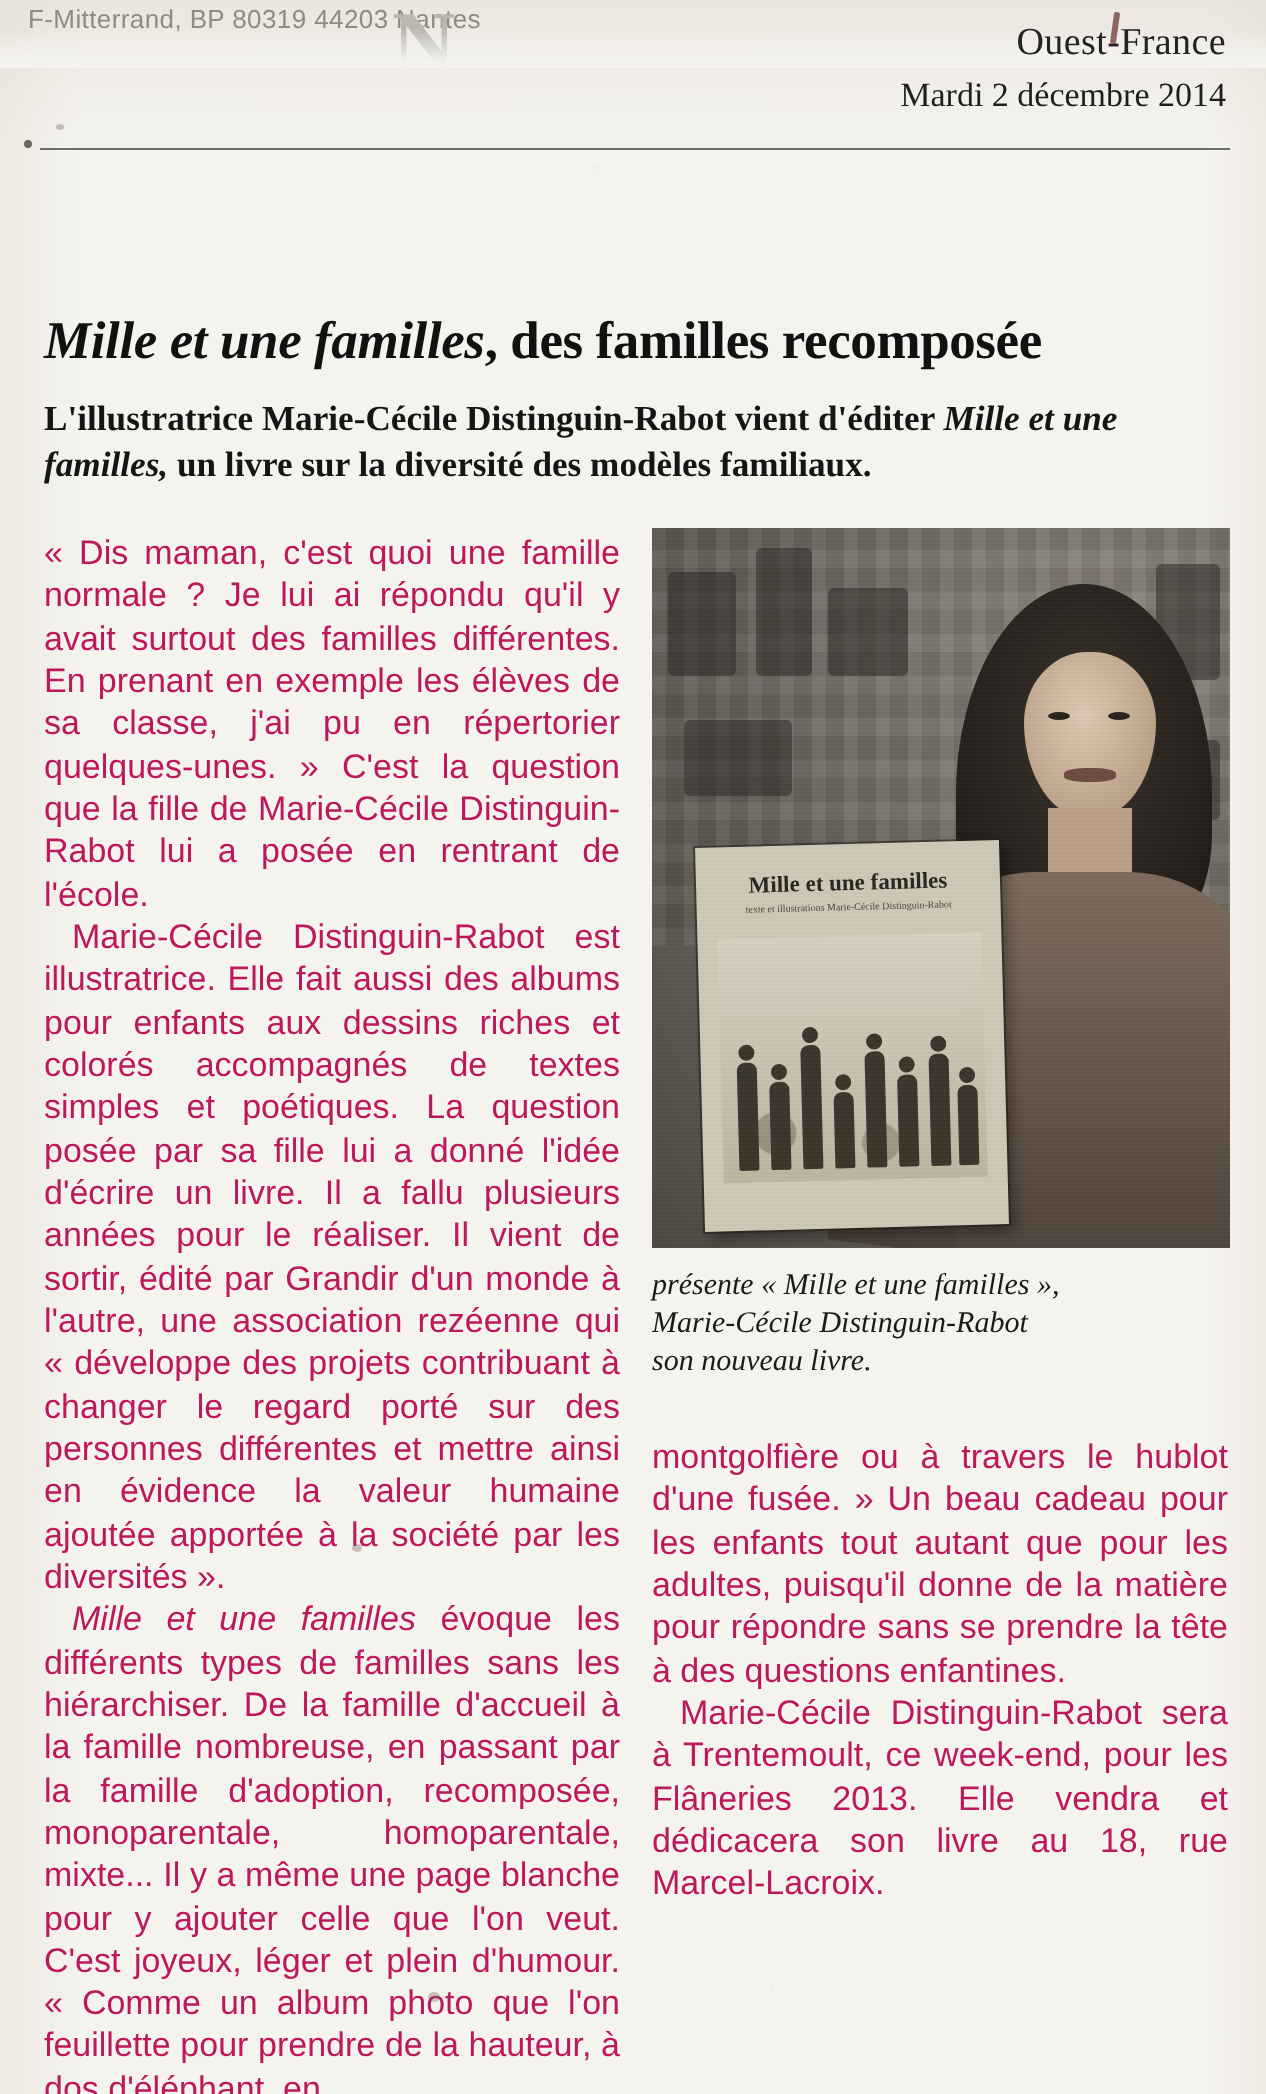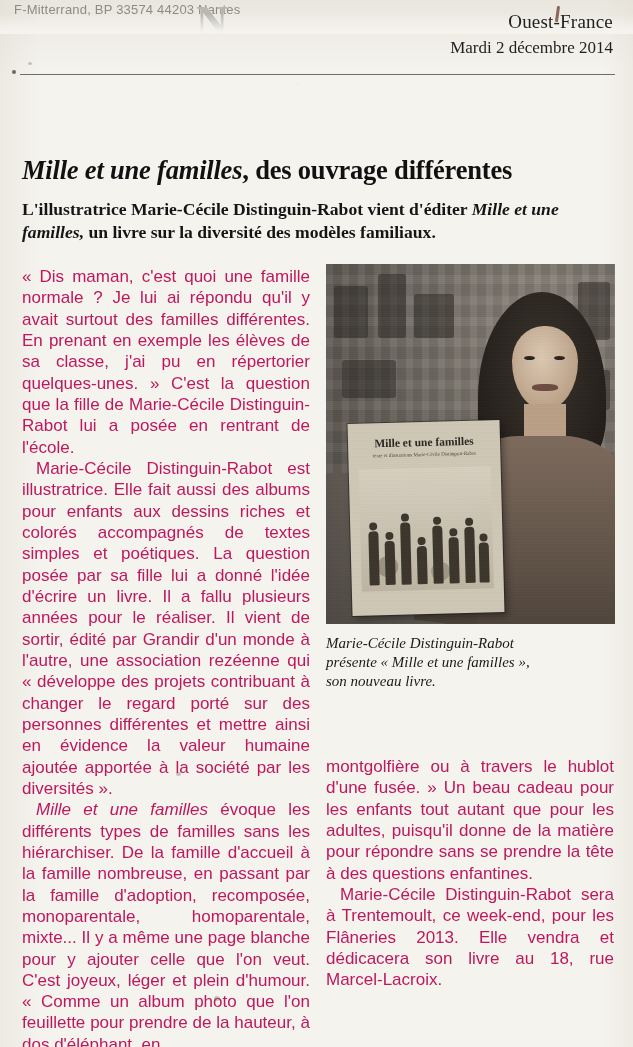--- a/index.html
+++ b/index.html
@@ -171,21 +171,21 @@
   .col p + p { text-indent: 14px; }
   .col .it { font-style: italic; }
   .col-left {
     left: 22px;
     width: 288px;
     top: 266px;
   }
   .col-right-lower {
     left: 326px;
     width: 288px;
-    top: 756px;
+    top: 718px;
   }
 
   
   .photo {
     position: absolute;
     left: 326px;
     top: 264px;
     width: 289px;
     height: 360px;
     overflow: hidden;
@@ -339,37 +339,37 @@
   }
 </style>
 </head>
 <body>
 
 <div class="paper"></div>
 
 <div class="page">
 
   <div class="bleed-strip">
-    <div class="bleed-text">F-Mitterrand, BP 33574 44203 Nantes</div>
+    <div class="bleed-text">F-Mitterrand, BP 80319 44203 Nantes</div>
     <div class="bleed-big">N</div>
     <div class="bleed-fade"></div>
   </div>
 
   <div class="masthead">
     <div class="brand">
       <span>Ouest-France</span>
       <span class="brand-mark"></span>
     </div>
     <div class="date">Mardi 2 décembre 2014</div>
   </div>
   <div class="rule"></div>
   <div class="dot-left"></div>
 
   <div class="headline">
-    <span class="it">Mille et une familles</span><span>, des ouvrage différentes</span>
+    <span class="it">Mille et une familles</span><span>, des familles recomposée</span>
   </div>
 
   <div class="standfirst">
     <span>L'illustratrice Marie-Cécile Distinguin-Rabot vient d'éditer </span><span class="it">Mille et une familles,</span><span> un livre sur la diversité des modèles familiaux.</span>
   </div>
 
   <div class="col col-left">
     <p>« Dis maman, c'est quoi une famille normale ? Je lui ai répondu qu'il y avait surtout des familles différentes. En prenant en exemple les élèves de sa classe, j'ai pu en répertorier quelques-unes. » C'est la question que la fille de Marie-Cécile Distinguin-Rabot lui a posée en rentrant de l'école.</p>
     <p>Marie-Cécile Distinguin-Rabot est illustratrice. Elle fait aussi des albums pour enfants aux dessins riches et colorés accompagnés de textes simples et poétiques. La question posée par sa fille lui a donné l'idée d'écrire un livre. Il a fallu plusieurs années pour le réaliser. Il vient de sortir, édité par Grandir d'un monde à l'autre, une association rezéenne qui « développe des projets contribuant à changer le regard porté sur des personnes différentes et mettre ainsi en évidence la valeur humaine ajoutée apportée à la société par les diversités ».</p>
     <p><span class="it">Mille et une familles</span><span> évoque les différents types de familles sans les hiérarchiser. De la famille d'accueil à la famille nombreuse, en passant par la famille d'adoption, recomposée, monoparentale, homoparentale, mixte... Il y a même une page blanche pour y ajouter celle que l'on veut. C'est joyeux, léger et plein d'humour. « Comme un album photo que l'on feuillette pour prendre de la hauteur, à dos d'éléphant, en</span></p>
@@ -405,22 +405,22 @@
         <div class="ph-fig" style="left:72px;height:58px;"></div>
         <div class="ph-fig" style="left:88px;height:46px;"></div>
         <div class="ph-fig" style="left:104px;height:56px;"></div>
         <div class="ph-fig" style="left:118px;height:40px;"></div>
       </div>
     </div>
     <div class="ph-grain"></div>
   </div>
 
   <div class="caption">
+    <div>présente « Mille et une familles »,</div>
     <div>Marie-Cécile Distinguin-Rabot</div>
-    <div>présente « Mille et une familles »,</div>
     <div>son nouveau livre.</div>
   </div>
 
   <div class="col col-right-lower">
     <p>montgolfière ou à travers le hublot d'une fusée. » Un beau cadeau pour les enfants tout autant que pour les adultes, puisqu'il donne de la matière pour répondre sans se prendre la tête à des questions enfantines.</p>
     <p>Marie-Cécile Distinguin-Rabot sera à Trentemoult, ce week-end, pour les Flâneries 2013. Elle vendra et dédicacera son livre au 18, rue Marcel-Lacroix.</p>
   </div>
 
   <div class="smudge" style="left:176px;top:772px;width:5px;height:4px;"></div>
   <div class="smudge" style="left:214px;top:996px;width:6px;height:5px;"></div>

